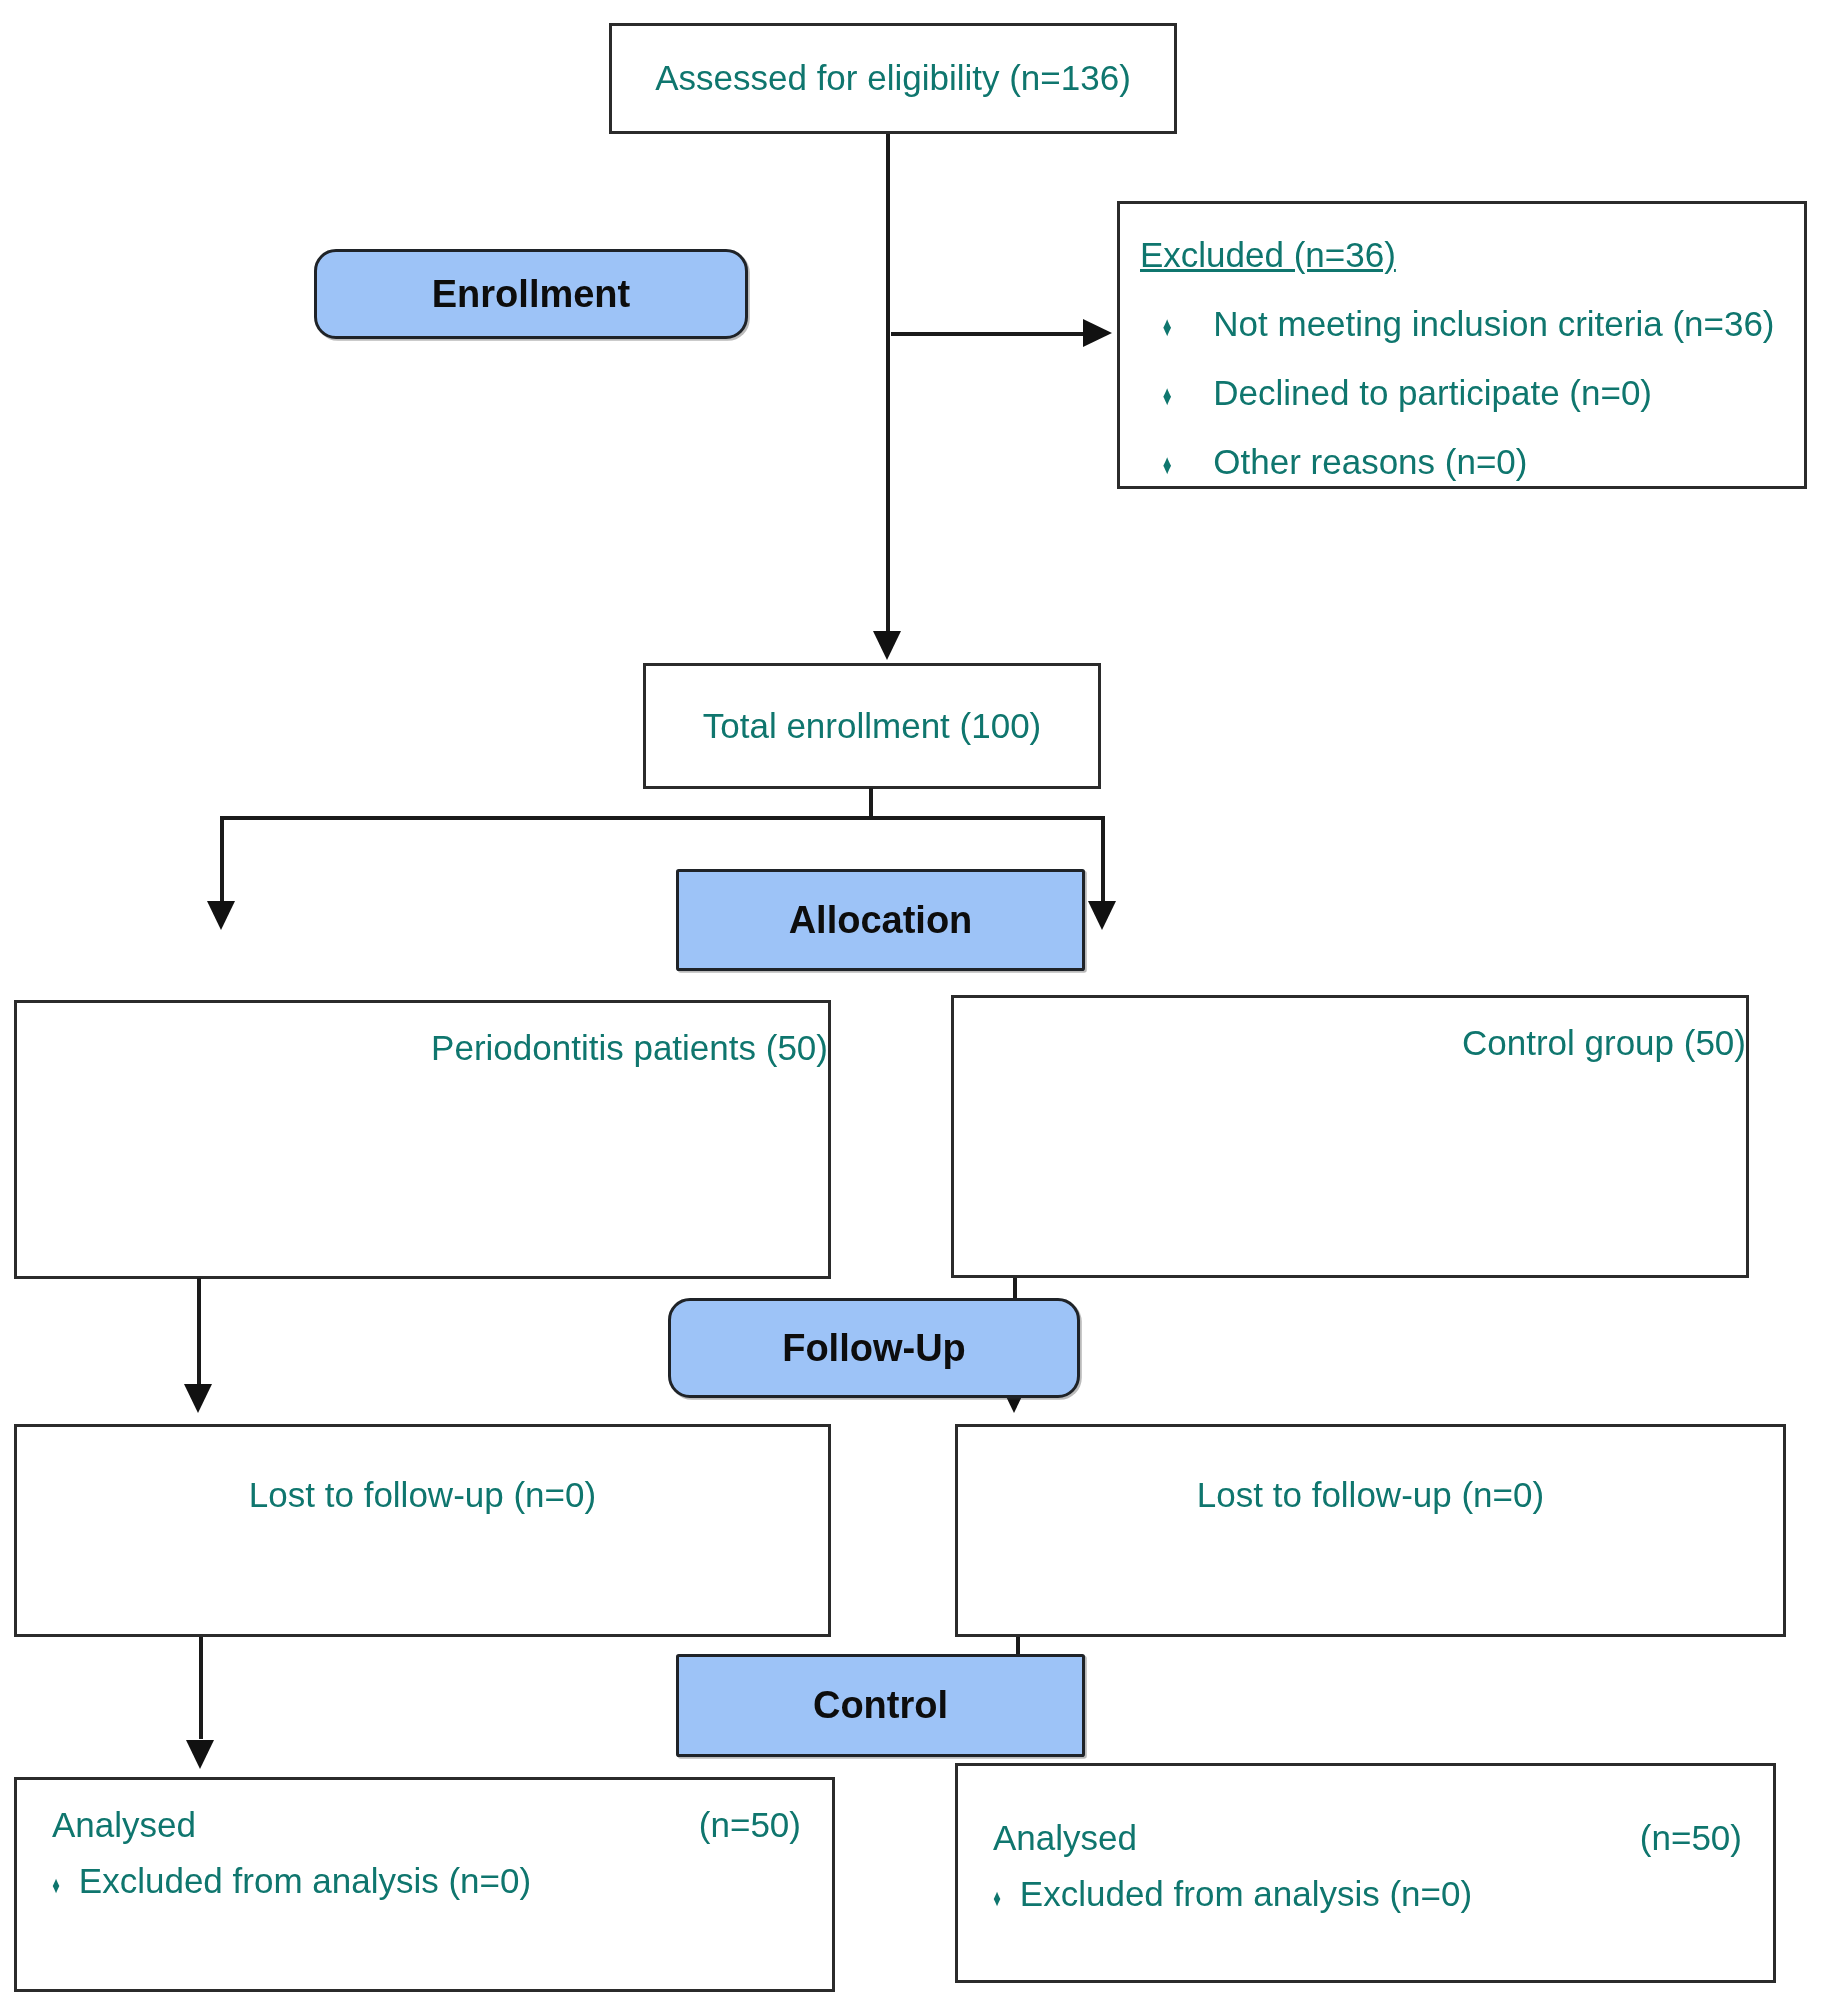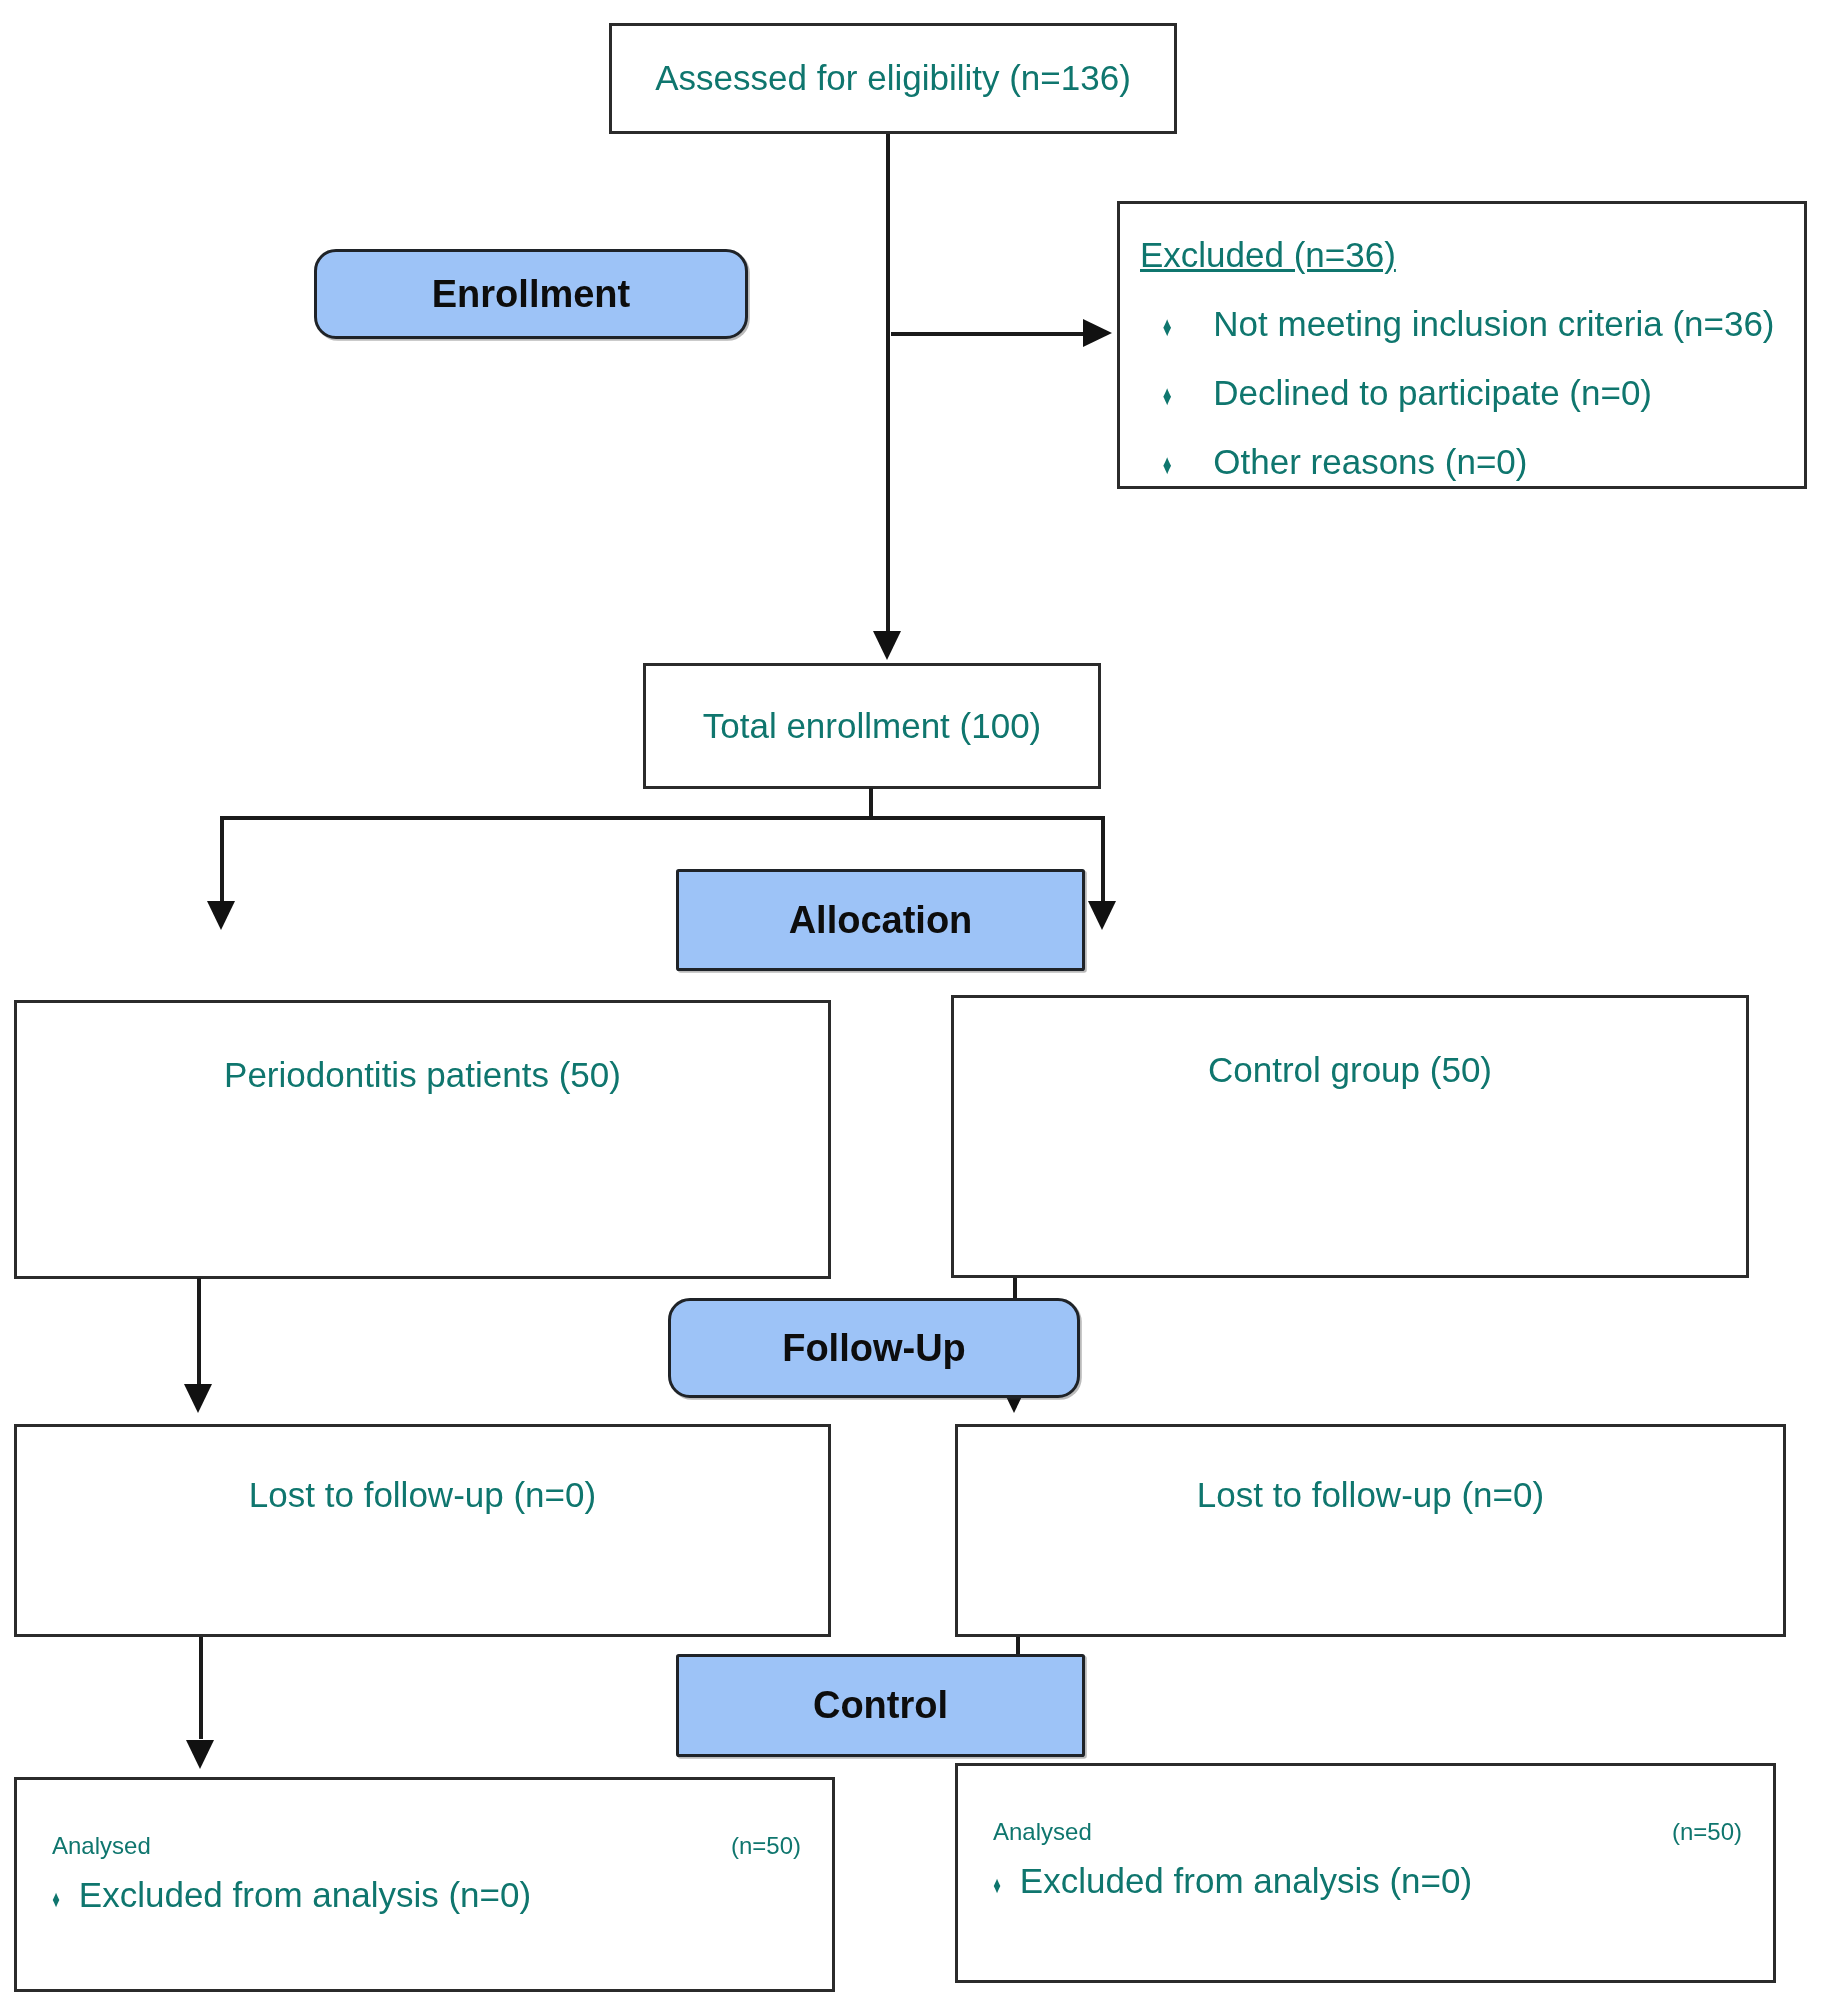--- a/index.html
+++ b/index.html
@@ -72,33 +72,33 @@
     font-size: 28px;
     flex: 0 0 auto;
     margin-right: 39px;
   }
 
   
   .analysed-row {
     display: flex;
     justify-content: space-between;
     padding: 0 31px 0 35px;
-    font-size: 24px;
+    font-size: 35px;
   }
   .analysed-item {
     display: flex;
     align-items: baseline;
     padding-left: 33px;
     margin-top: 14.8px;
     font-size: 35px;
     line-height: 41px;
   }
   .analysed-item .diamond { font-size: 24px; margin-right: 16.6px; }
 
-  .pad-t-42 { padding-top: 52px; }
+  .pad-t-42 { padding-top: 25px; justify-content: flex-end; }
   .pad-t-56 { padding-top: 52px; }
 </style>
 </head>
 <body>
 
 <div class="canvas">
 
   <div class="node center-both" style="left:609px; top:23px; width:568px; height:111px;">
     <span>Assessed for eligibility (n=136)</span>
   </div>

